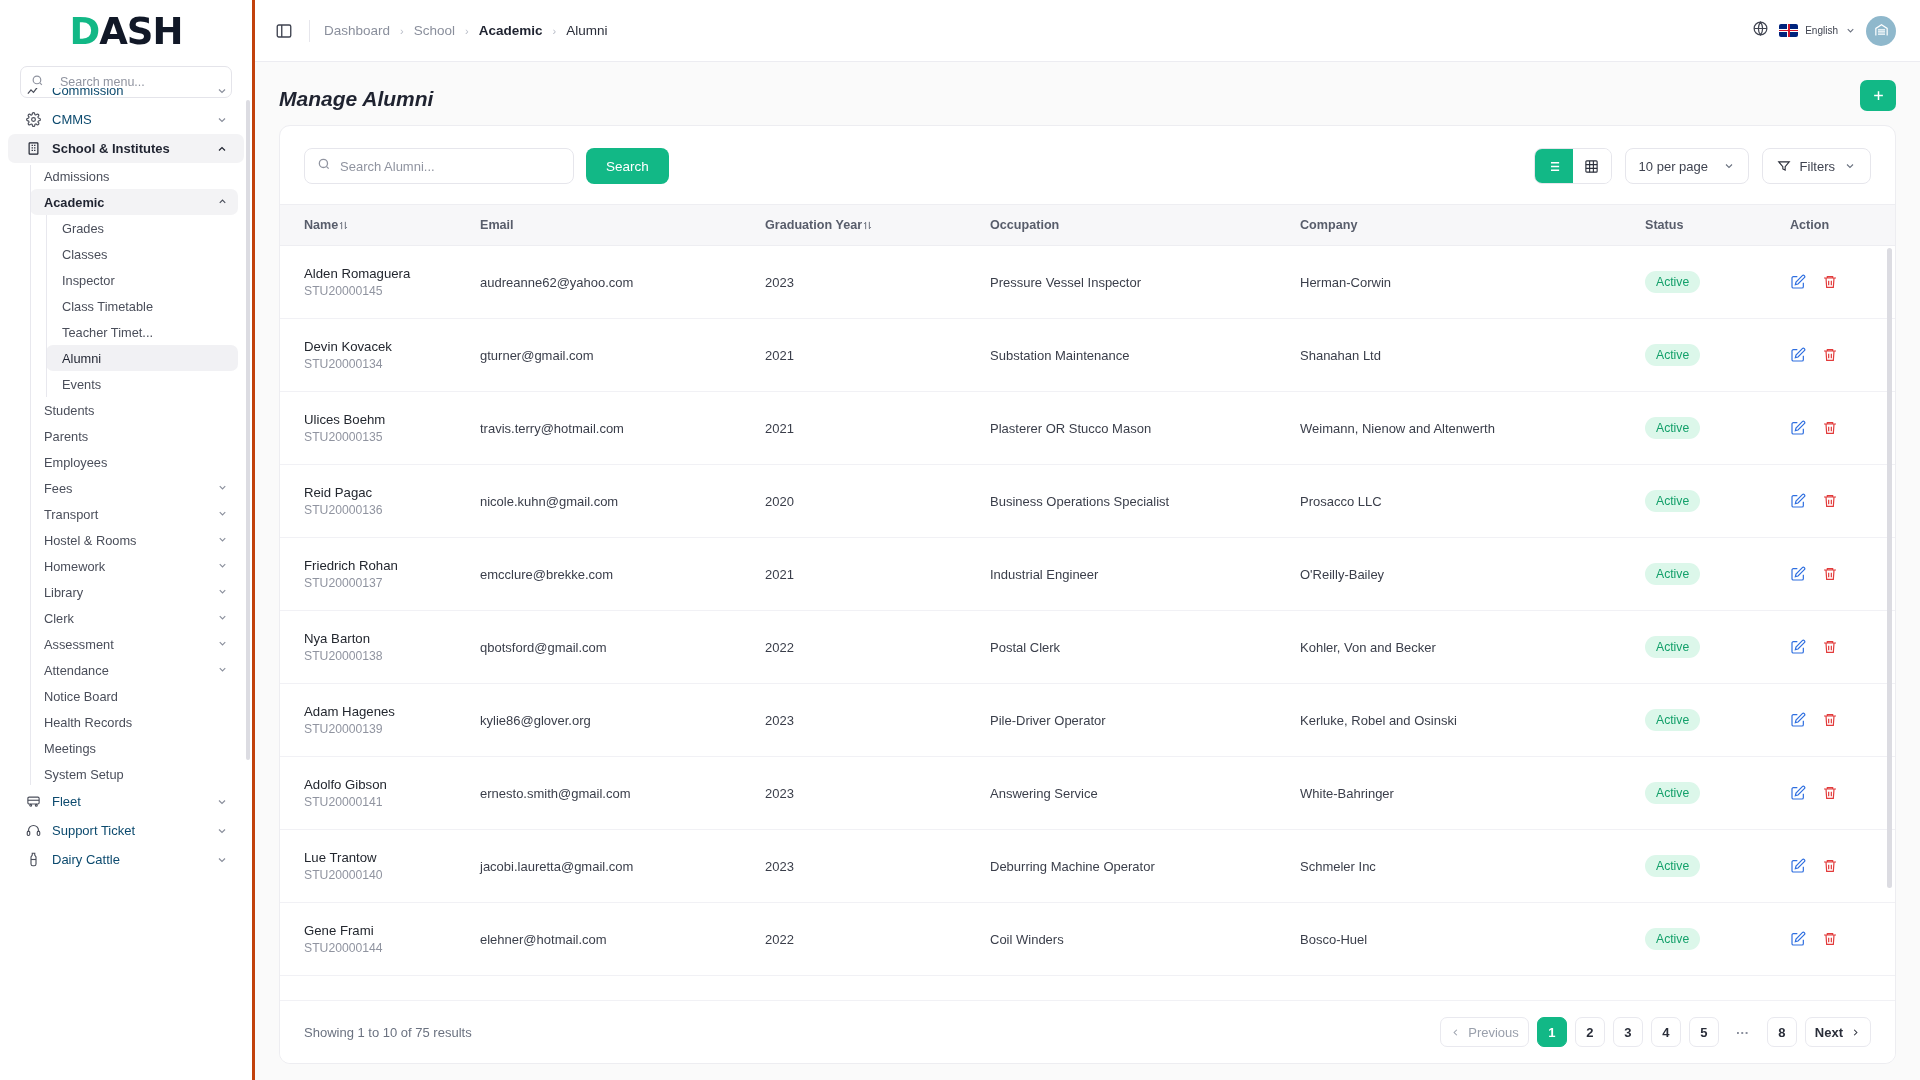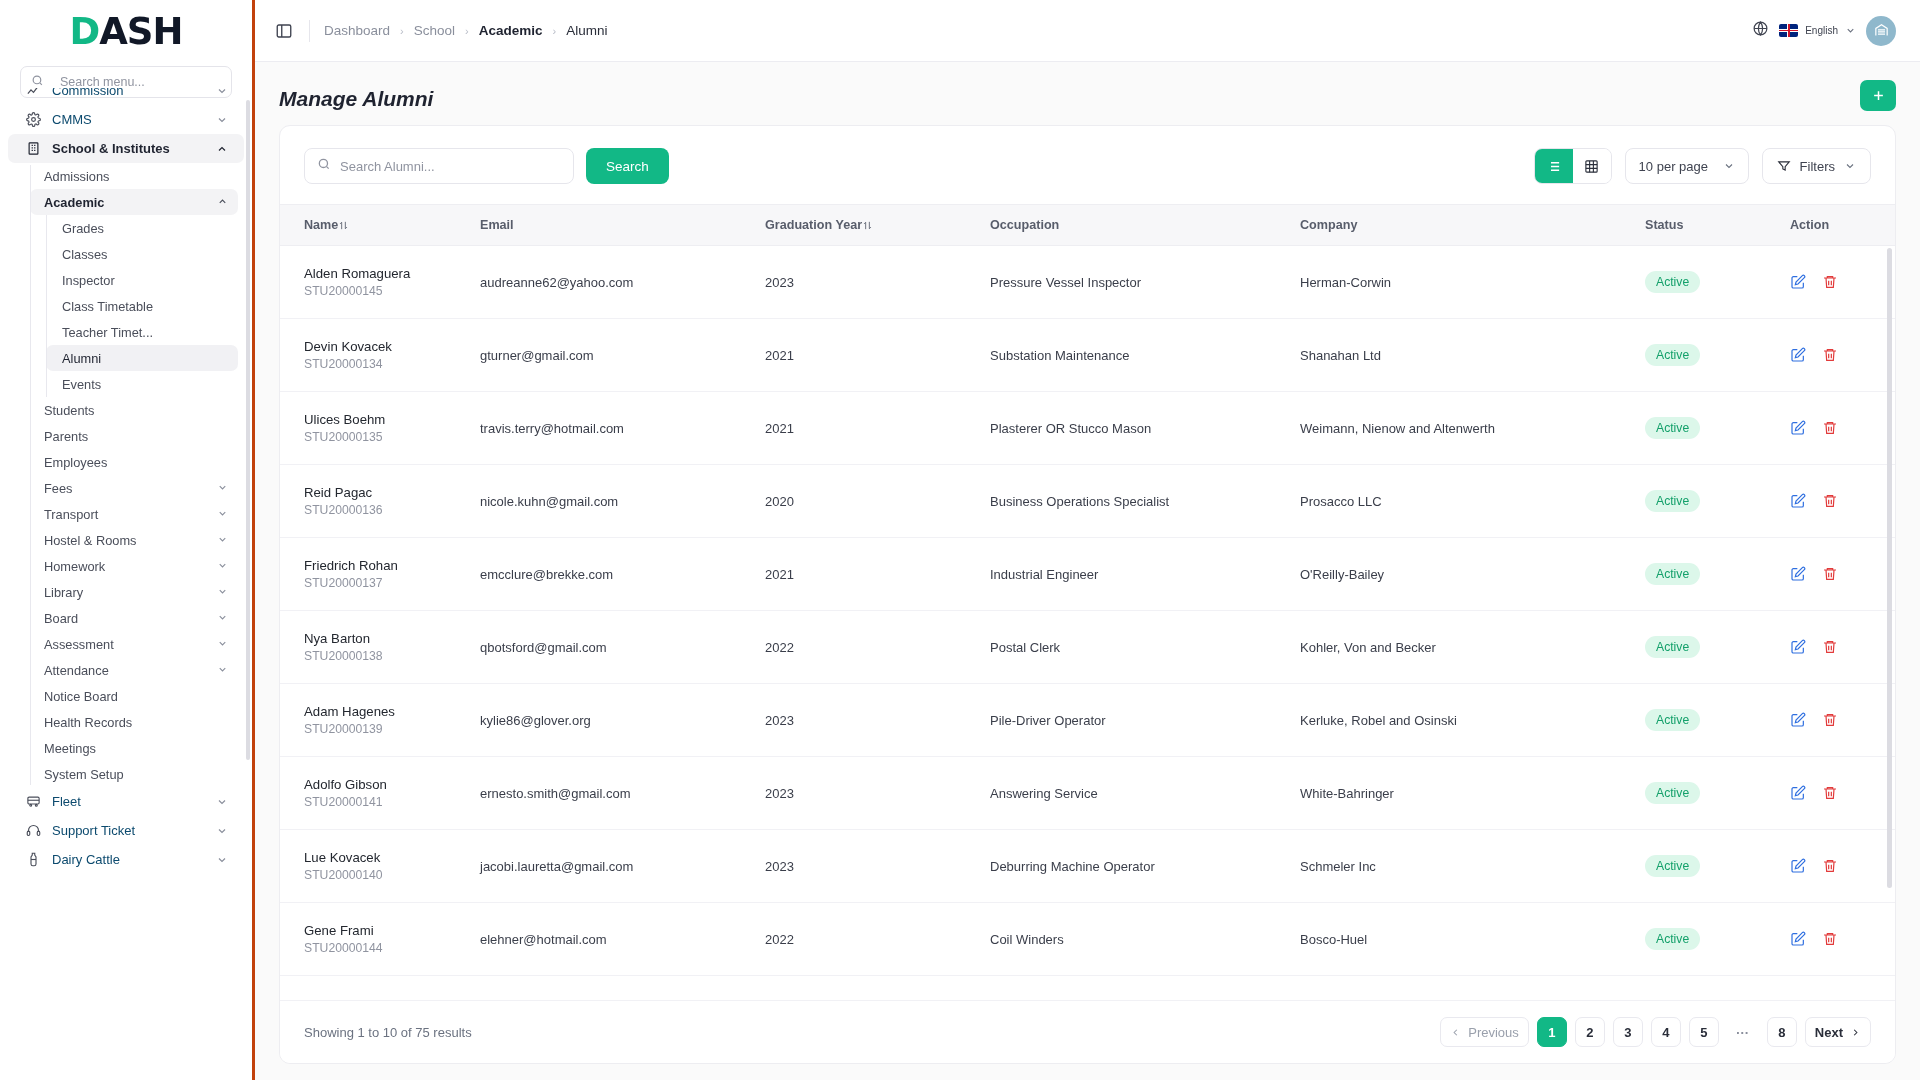--- a/index.html
+++ b/index.html
@@ -317,21 +317,21 @@
                   <path d="M6 9l6 6 6-6"></path>
                 </svg></span>
           </div>
           <div class="sub-item">
             <span class="lbl">Library</span>
             <span><svg width="11" height="11" viewBox="0 0 24 24" fill="none" stroke="#8a8f9c" stroke-width="2.4">
                   <path d="M6 9l6 6 6-6"></path>
                 </svg></span>
           </div>
           <div class="sub-item">
-            <span class="lbl">Board</span>
+            <span class="lbl">Clerk</span>
             <span><svg width="11" height="11" viewBox="0 0 24 24" fill="none" stroke="#8a8f9c" stroke-width="2.4">
                   <path d="M6 9l6 6 6-6"></path>
                 </svg></span>
           </div>
           <div class="sub-item">
             <span class="lbl">Assessment</span>
             <span><svg width="11" height="11" viewBox="0 0 24 24" fill="none" stroke="#8a8f9c" stroke-width="2.4">
                   <path d="M6 9l6 6 6-6"></path>
                 </svg></span>
           </div>
@@ -758,21 +758,21 @@
                     <span class="icon-btn">
                       <svg width="16" height="16" viewBox="0 0 24 24" fill="none" stroke="#e23b3b" stroke-width="1.8">
                         <path d="M3 6h18M8 6V4h8v2M6 6l1 14h10l1-14M10 10v7M14 10v7"></path>
                       </svg>
                     </span>
                   </div>
                 </td>
               </tr>
               <tr>
                 <td class="c-name">
-                  <div class="nm">Lue Kovacek</div>
+                  <div class="nm">Lue Trantow</div>
                   <div class="sid">STU20000140</div>
                 </td>
                 <td class="c-email">jacobi.lauretta@gmail.com</td>
                 <td class="c-year">2023</td>
                 <td class="c-occ">Deburring Machine Operator</td>
                 <td class="c-comp">Schmeler Inc</td>
                 <td class="c-status"><span class="badge">Active</span></td>
                 <td class="c-act">
                   <div class="acts">
                     <span class="icon-btn">

